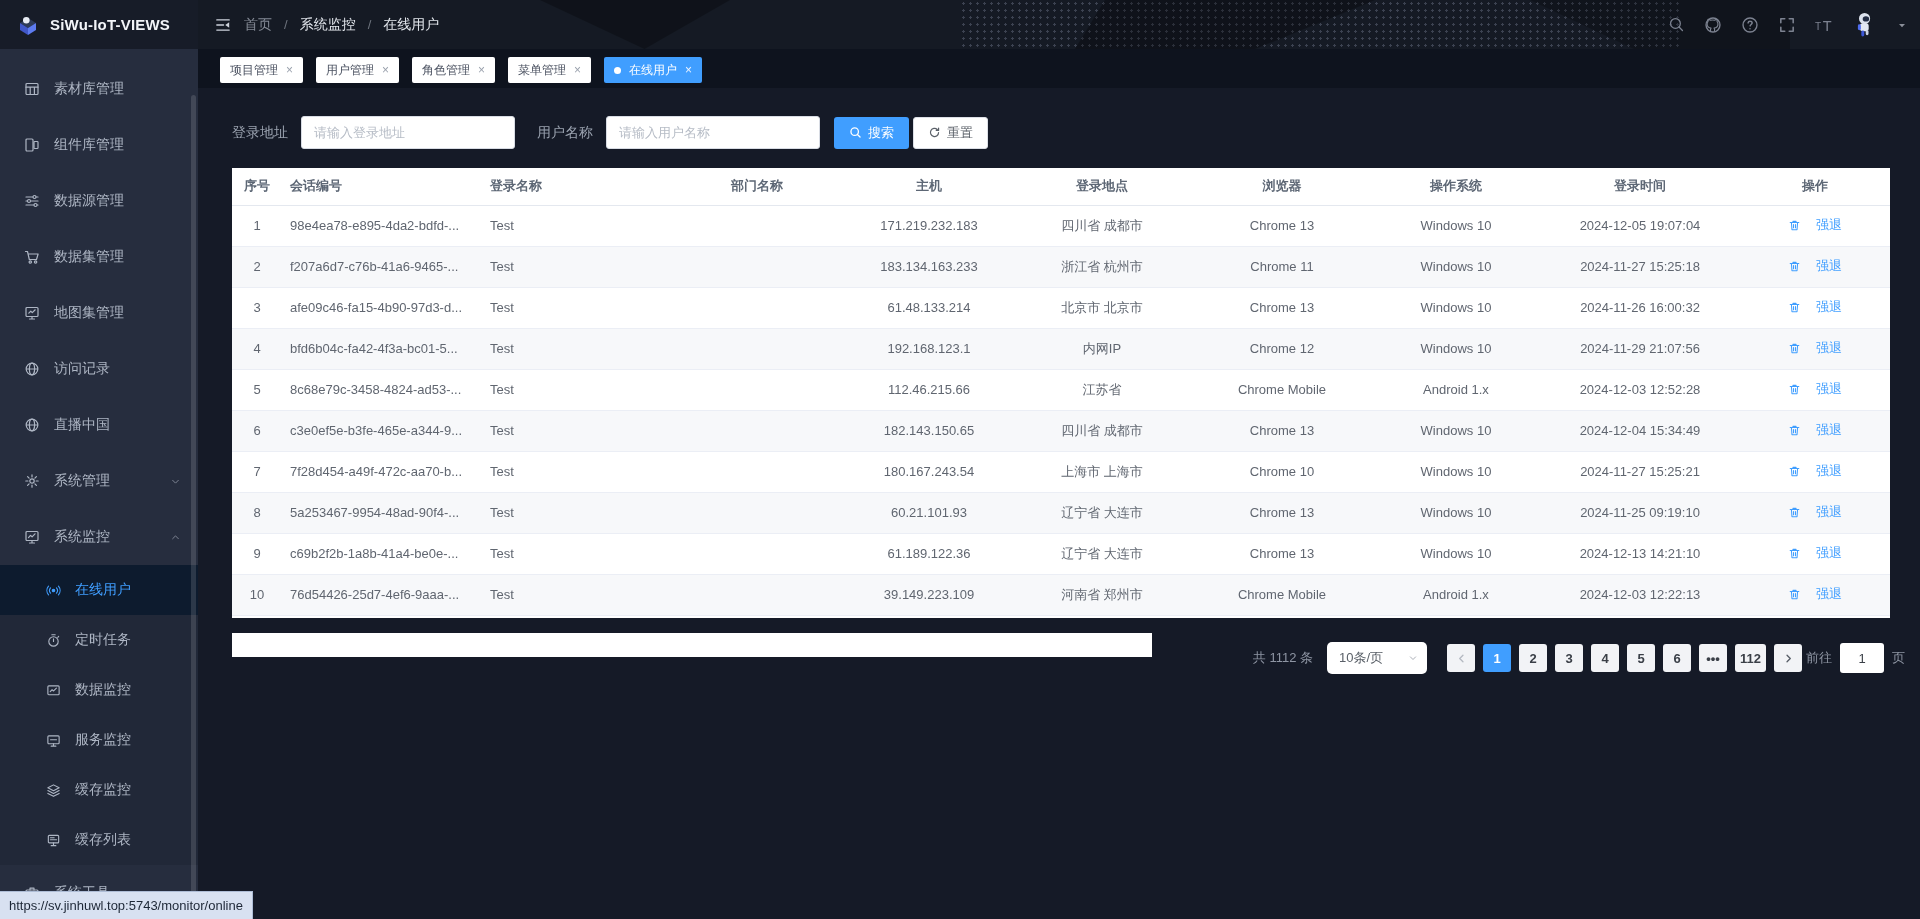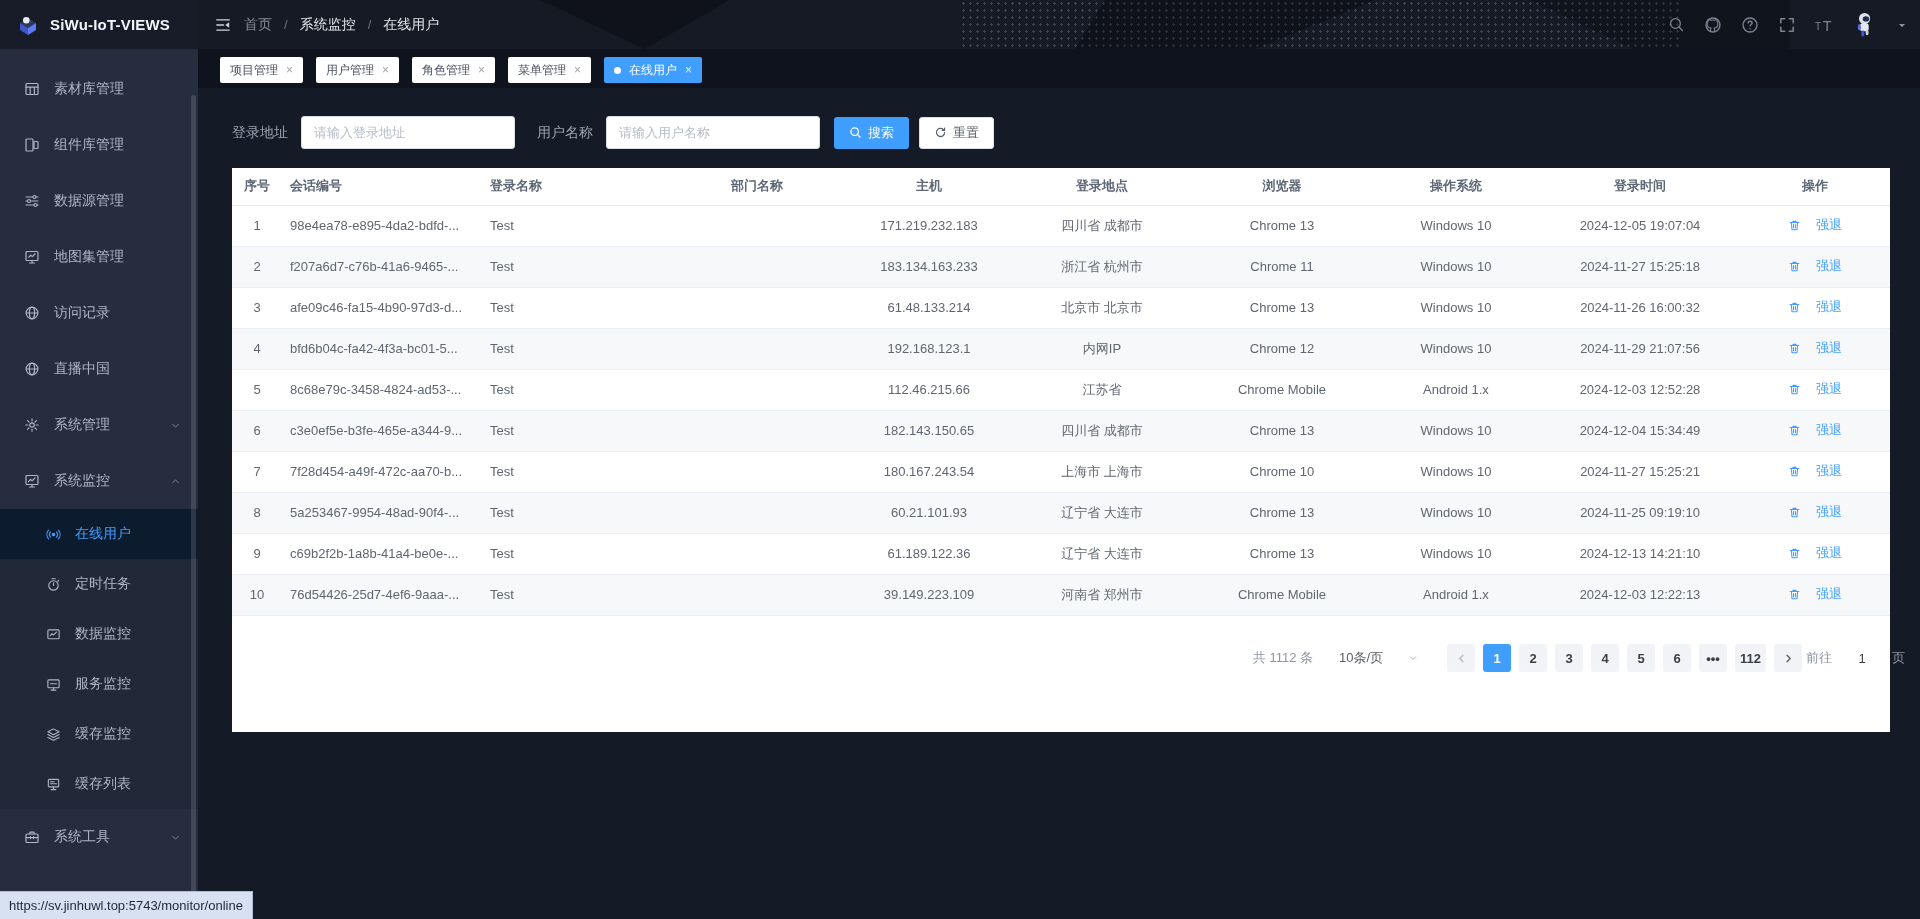--- a/index.html
+++ b/index.html
@@ -51,24 +51,24 @@
 
   
   .filters{position:absolute;left:232px;top:116px;display:flex;align-items:center;z-index:5;}
   .f-label{font-size:14px;color:#9ba3b0;margin-right:13px;white-space:nowrap;}
   .f-input{width:214px;height:33px;border:1px solid #d8dce4;border-radius:3px;background:#ffffff;
     font-size:13px;color:#3c4452;padding:0 12px;outline:none;margin-right:12px;}
   .f-input::placeholder{color:#b6bcc6;}
   .btn{height:32px;display:flex;align-items:center;gap:6px;border-radius:3px;font-size:13px;
     padding:0 14px;cursor:pointer;border:1px solid transparent;}
   .btn.primary{background:#409eff;color:#ffffff;margin-left:2px;}
-  .btn.plain{background:#ffffff;color:#5a6068;border-color:#dcdfe6;margin-left:10px;}
+  .btn.plain{background:#ffffff;color:#5a6068;border-color:#dcdfe6;margin-left:4px;}
 
   
-  .card{position:absolute;left:232px;top:168px;width:1658px;height:564px;background:#ffffff;z-index:5;}
+  .card{position:absolute;left:232px;top:168px;width:1658px;height:450px;background:#ffffff;z-index:5;}
   table{border-collapse:collapse;table-layout:fixed;width:1658px;}
   th{height:37px;font-size:13px;font-weight:bold;color:#5d6775;text-align:center;
     border-bottom:1px solid #e4e8ef;padding:0 8px;white-space:nowrap;overflow:hidden;}
   td{height:41px;font-size:13px;color:#606670;text-align:center;border-bottom:1px solid #ebeef5;
     padding:0 8px;white-space:nowrap;overflow:hidden;}
   th.al,td.al{text-align:left;}
   tr.stripe td{background:#f7f8fa;}
   .kick{color:#409eff;display:inline-flex;align-items:center;gap:15px;cursor:pointer;font-size:13px;}
 
   
@@ -217,20 +217,30 @@
       <div class="side-item">
         <span class="ic">
           <svg width="16" height="16" viewBox="0 0 16 16">
             <path d="M2 4h12M2 8h12M2 12h12"></path>
             <circle cx="10.5" cy="4" r="1.5" fill="#262d3e"></circle>
             <circle cx="5" cy="8" r="1.5" fill="#262d3e"></circle>
             <circle cx="11.5" cy="12" r="1.5" fill="#262d3e"></circle>
           </svg>
         </span>
         <span class="lbl">数据源管理</span>
+      </div>
+      <div class="side-item">
+        <span class="ic">
+          <svg width="16" height="16" viewBox="0 0 16 16">
+            <path d="M1.5 2.5h2l1.8 8h7.2l1.6-5.5H4.4"></path>
+            <circle cx="6.3" cy="13" r="1.2"></circle>
+            <circle cx="11.6" cy="13" r="1.2"></circle>
+          </svg>
+        </span>
+        <span class="lbl">数据集管理</span>
       </div>
       <div class="side-item">
         <span class="ic">
           <svg width="16" height="16" viewBox="0 0 16 16">
             <rect x="2" y="2.5" width="12" height="9" rx="1"></rect>
             <path d="M4.8 8.2l2-2 1.5 1.4 2.9-2.8M8 11.5V14M5.5 14h5"></path>
           </svg>
         </span>
         <span class="lbl">地图集管理</span>
       </div>

